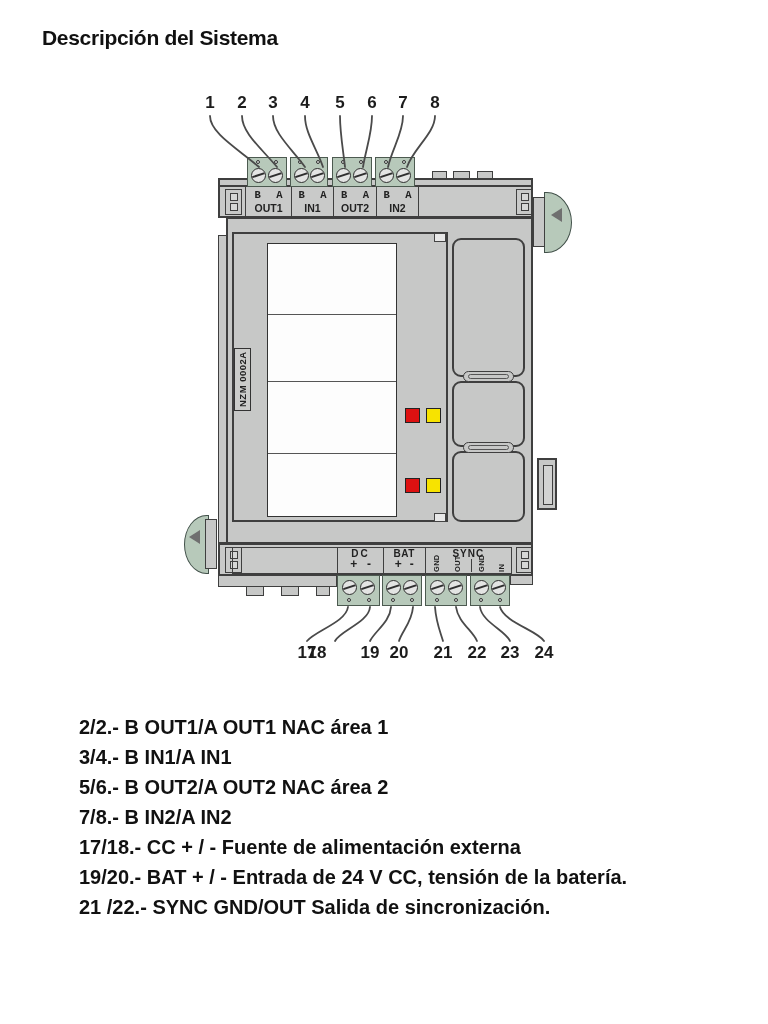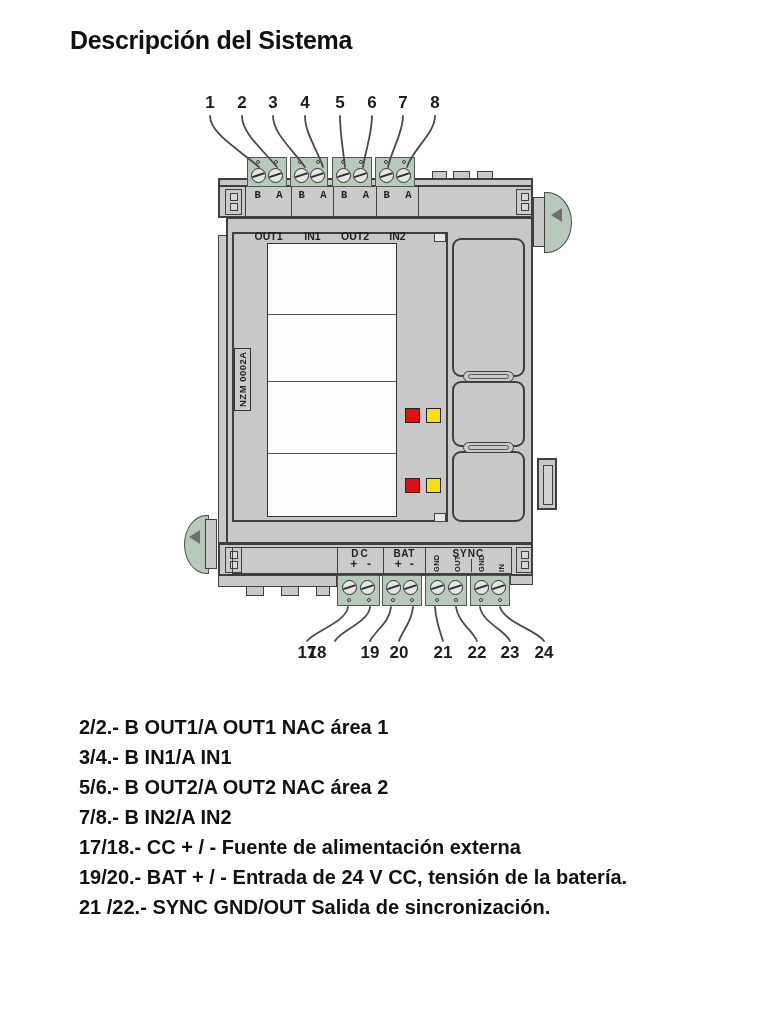--- a/index.html
+++ b/index.html
@@ -2,22 +2,22 @@
 <html><head>
 <meta charset="utf-8">
 <style>
   * { margin:0; padding:0; box-sizing:border-box; }
   html,body { background:#fff; }
   .page {
     position:relative; width:768px; height:1024px; background:#ffffff;
     font-family:"Liberation Sans", sans-serif; overflow:hidden; color:#141414;
   }
   .title {
-    position:absolute; left:42px; top:26px; font-size:25px; font-weight:bold;
-    letter-spacing:-0.3px; color:#111;margin-left:28px;
+    position:absolute; left:42px; top:26px; font-size:21px; font-weight:bold;
+    letter-spacing:-0.3px; color:#111;
   }
   .diagram { position:absolute; left:180px; top:85px; width:400px; height:600px; }
   .leads { position:absolute; left:0; top:0; width:400px; height:600px; pointer-events:none; z-index:6; }
 
   .pnum {
     position:absolute; width:26px; text-align:center; font-size:17px; font-weight:bold; color:#1c1c1c;
   }
   .pnum.top { top:8px; }
   .pnum.bot { top:558px; }
 
@@ -49,21 +49,21 @@
     position:absolute; width:17px; height:26px; border:1.6px solid #3f3f3f;
     display:flex; flex-direction:column; justify-content:space-around; align-items:center; padding:2px 0;
   }
   .sq { width:8px; height:8px; border:1.4px solid #3f3f3f; background:#d6d7d6; }
 
   .lblbox {
     position:absolute; top:0; height:29px; border-right:1.6px solid #3f3f3f;
     text-align:center; font-weight:bold; color:#222; line-height:13px; padding-top:2px;
   }
   .lblbox .pins { font-size:10.5px; word-spacing:9px; display:block;font-family:Liberation Mono, monospace; }
-  .lblbox .gname { font-size:10.5px; display:block;margin-top:28px; }
+  .lblbox .gname { font-size:10.5px; display:block; }
 
   
   .inner-frame { position:absolute; left:52px; top:147px; width:216px; height:290px;
     background:#c7c8c7; border:2px solid #3f3f3f; z-index:2; }
   .white-panel { position:absolute; left:87px; top:158px; width:130px; height:274px;
     background:#fdfdfd; border:1.6px solid #333; z-index:3; }
   .divider { position:absolute; left:0; width:100%; height:0; border-top:1.3px solid #555; }
   .nzm {
     position:absolute; left:54px; top:263px; width:17px; height:63px; background:#cbccca;
     border:1.5px solid #333; z-index:4; display:flex; align-items:center; justify-content:center;

